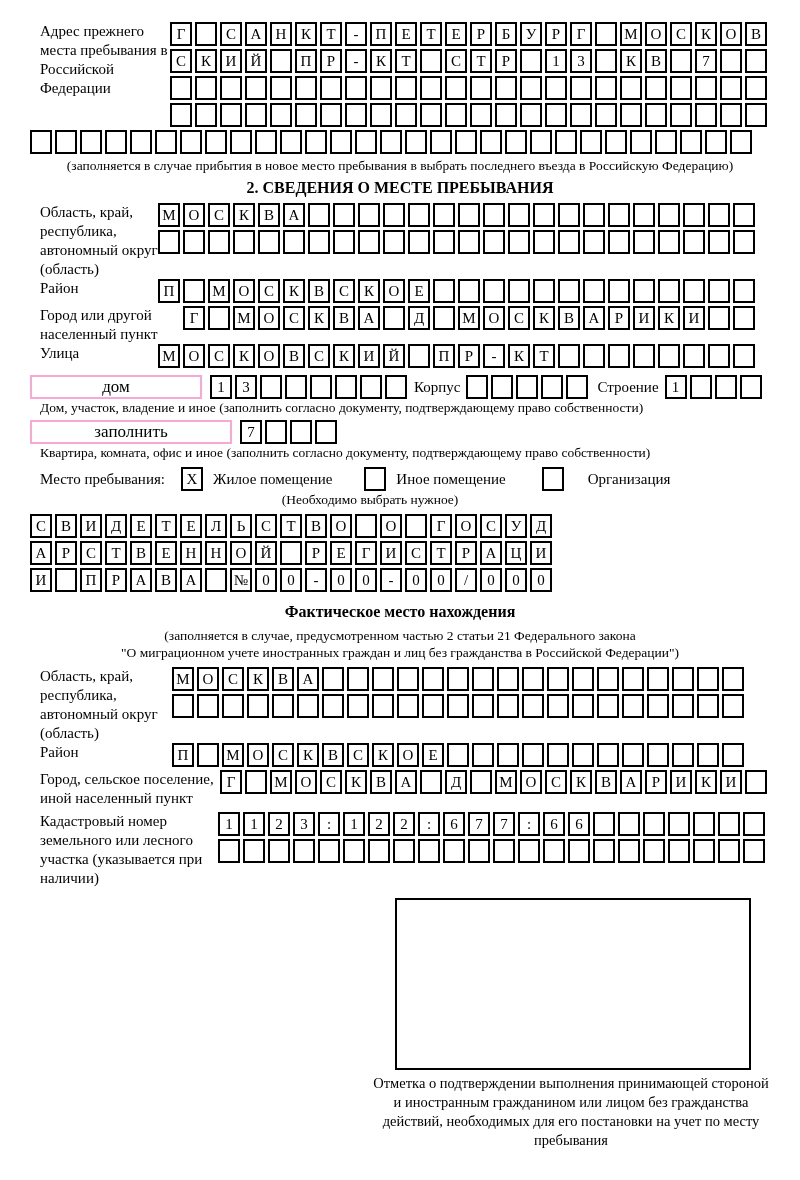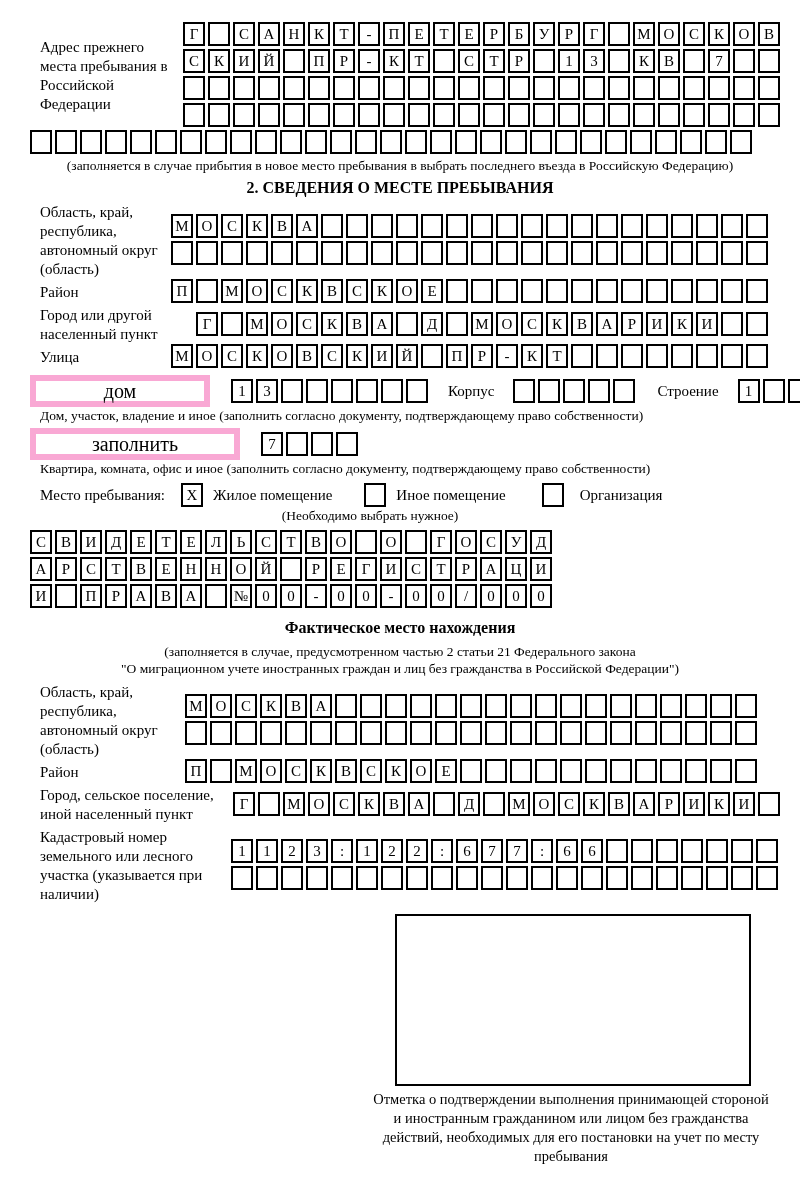--- a/index.html
+++ b/index.html
@@ -3,36 +3,36 @@
 <meta charset="utf-8">
 <style>
   html,body{margin:0;padding:0;background:#fff;}
   body{width:800px;height:1180px;font-family:"Liberation Serif","DejaVu Serif",serif;color:#000;overflow:hidden;}
   .page{padding:12px 30px 0 30px;box-sizing:border-box;width:800px;}
   .hdr-note{text-align:right;font-size:15px;padding-right:22px;}
   .cellrow{display:flex;margin-bottom:3px;}
   .cell{flex:none;width:18px;height:20px;border:2px solid #000;margin-right:3px;
         display:flex;align-items:center;justify-content:center;
         font-size:15px;line-height:20px;}
-  .frow{display:flex;align-items:center;gap:13px;}
+  .frow{display:flex;align-items:flex-start;}
   .flabel{flex:none;font-size:15px;line-height:19px;padding-left:10px;box-sizing:border-box;}
   .w130{width:140px;}
   .w128{width:128px;}
   .w153{width:153px;}
   .w205{width:205px;}
   .w142{width:142px;}
   .w190{width:190px;font-family:Liberation Serif, serif;}
   .w188{width:188px;}
   .rows{display:flex;flex-direction:column;}
   .note{font-size:13.5px;line-height:17px;}
   .note-c{text-align:center;}
   .note-l{padding-left:10px;}
   .sec-title{text-align:center;font-weight:bold;font-size:16px;margin:5px 0 6px 0;font-family:Liberation Serif, serif;}
-  .labelbox{flex:none;border:6px solid #f9a8d4;height:20px;display:flex;align-items:center;
-            justify-content:center;font-size:20px;margin-right:8px;}
+  .labelbox{flex:none;border:2px solid #f9a8d4;height:20px;display:flex;align-items:center;
+            justify-content:center;font-size:17px;margin-right:8px;}
   .inline-lbl{font-size:15px;line-height:24px;flex:none;}
   .mt4{margin-top:4px;} .mt6{margin-top:6px;} .mt8{margin-top:8px;} .mt10{margin-top:10px;}
   .stay-row{display:flex;align-items:center;margin-top:6px;}
   .stay-row .cell{margin:0 10px 0 10px;}
   .stay-note{margin-left:160px;width:360px;text-align:center;}
   .stamp-box{margin-left:365px;margin-top:10px;width:352px;height:168px;border:2px solid #000;}
   .stamp-caption{margin-left:340px;margin-top:4px;width:402px;text-align:center;
                  font-size:14.5px;line-height:19px;}
 </style>
 </head>
@@ -379,21 +379,21 @@
         <span class="cell">X</span>
       </div>
     <span class="inline-lbl">Жилое помещение</span>
     <div class="cellrow" style="margin-bottom:0;margin-left:22px;">
         <span class="cell"></span>
       </div>
     <span class="inline-lbl">Иное помещение</span>
     <div class="cellrow" style="margin-bottom:0;margin-left:26px;">
         <span class="cell"></span>
       </div>
-    <span class="inline-lbl" style="margin-left:6px;">Организация</span>
+    <span class="inline-lbl" style="margin-left:14px;">Организация</span>
   </div>
   <div class="note stay-note">(Необходимо выбрать нужное)</div>
 
   <div class="frow mt6">
     <div class="rows">
       <div class="cellrow">
           <span class="cell">С</span>
           <span class="cell">В</span>
           <span class="cell">И</span>
           <span class="cell">Д</span>

